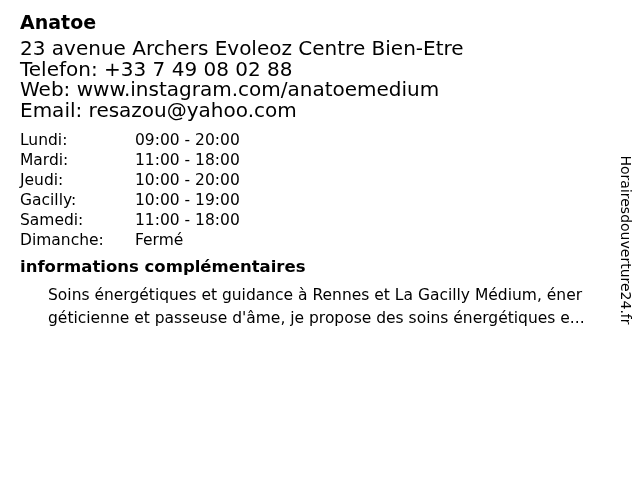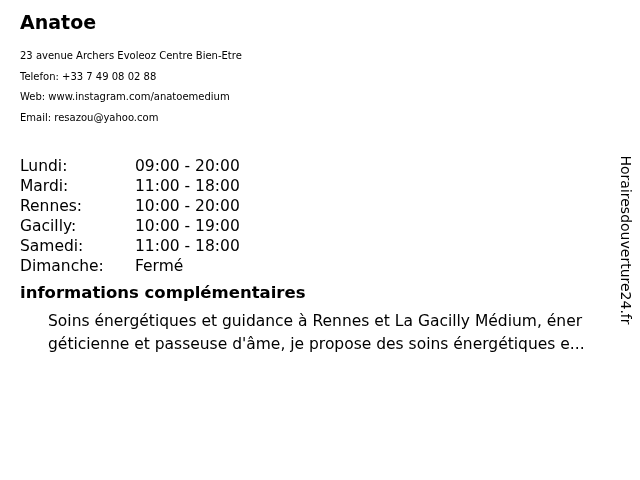--- a/index.html
+++ b/index.html
@@ -19,33 +19,33 @@
     padding-left: 20px;
     padding-right: 34px;
   }
   .biz-name {
     font-size: 19px;
     font-weight: bold;
     line-height: 20px;
     margin: 12px 0 0 0;
   }
   .contact {
-    margin-top: 14px;
-    font-size: 10px;
+    margin-top: 6px;
+    font-size: 20px;
     line-height: 20.5px;
   }
   .contact-line { white-space: nowrap; }
   .section-title {
     font-size: 16.5px;
     font-weight: bold;
     line-height: 17px;
     margin: 16px 0 0 0;
   }
   .hours {
-    margin-top: 28px;
+    margin-top: 10px;
     font-size: 15.5px;
     line-height: 20px;
   }
   .hours-row { white-space: nowrap; }
   .hours-row .day {
     display: inline-block;
     width: 115px;
   }
   .info-title {
     margin-top: 8px;
@@ -91,21 +91,21 @@
 
 
   <div class="hours">
     <div class="hours-row">
       <span class="day">Lundi:</span><span class="time">09:00 - 20:00</span>
     </div>
     <div class="hours-row">
       <span class="day">Mardi:</span><span class="time">11:00 - 18:00</span>
     </div>
     <div class="hours-row">
-      <span class="day">Rennes:</span><span class="time">10:00 - 20:00</span>
+      <span class="day">Jeudi:</span><span class="time">10:00 - 20:00</span>
     </div>
     <div class="hours-row">
       <span class="day">Gacilly:</span><span class="time">10:00 - 19:00</span>
     </div>
     <div class="hours-row">
       <span class="day">Samedi:</span><span class="time">11:00 - 18:00</span>
     </div>
     <div class="hours-row">
       <span class="day">Dimanche:</span><span class="time">Fermé</span>
     </div>

